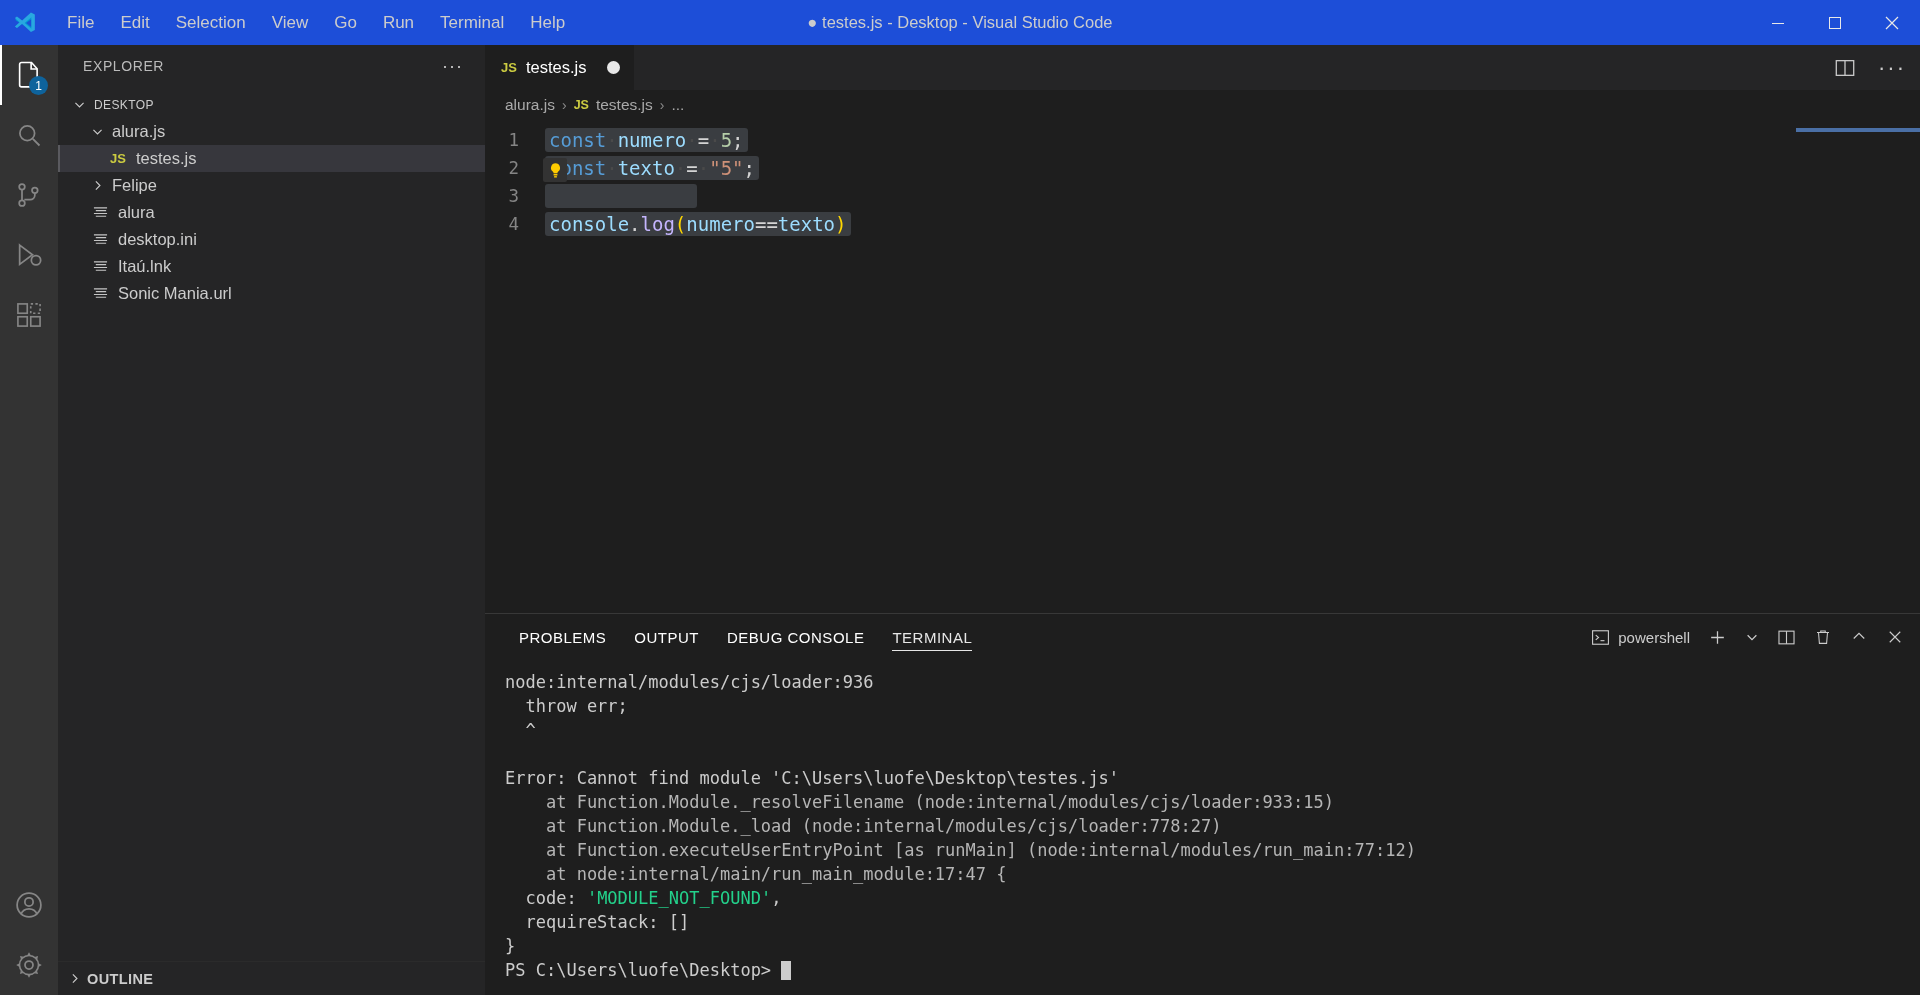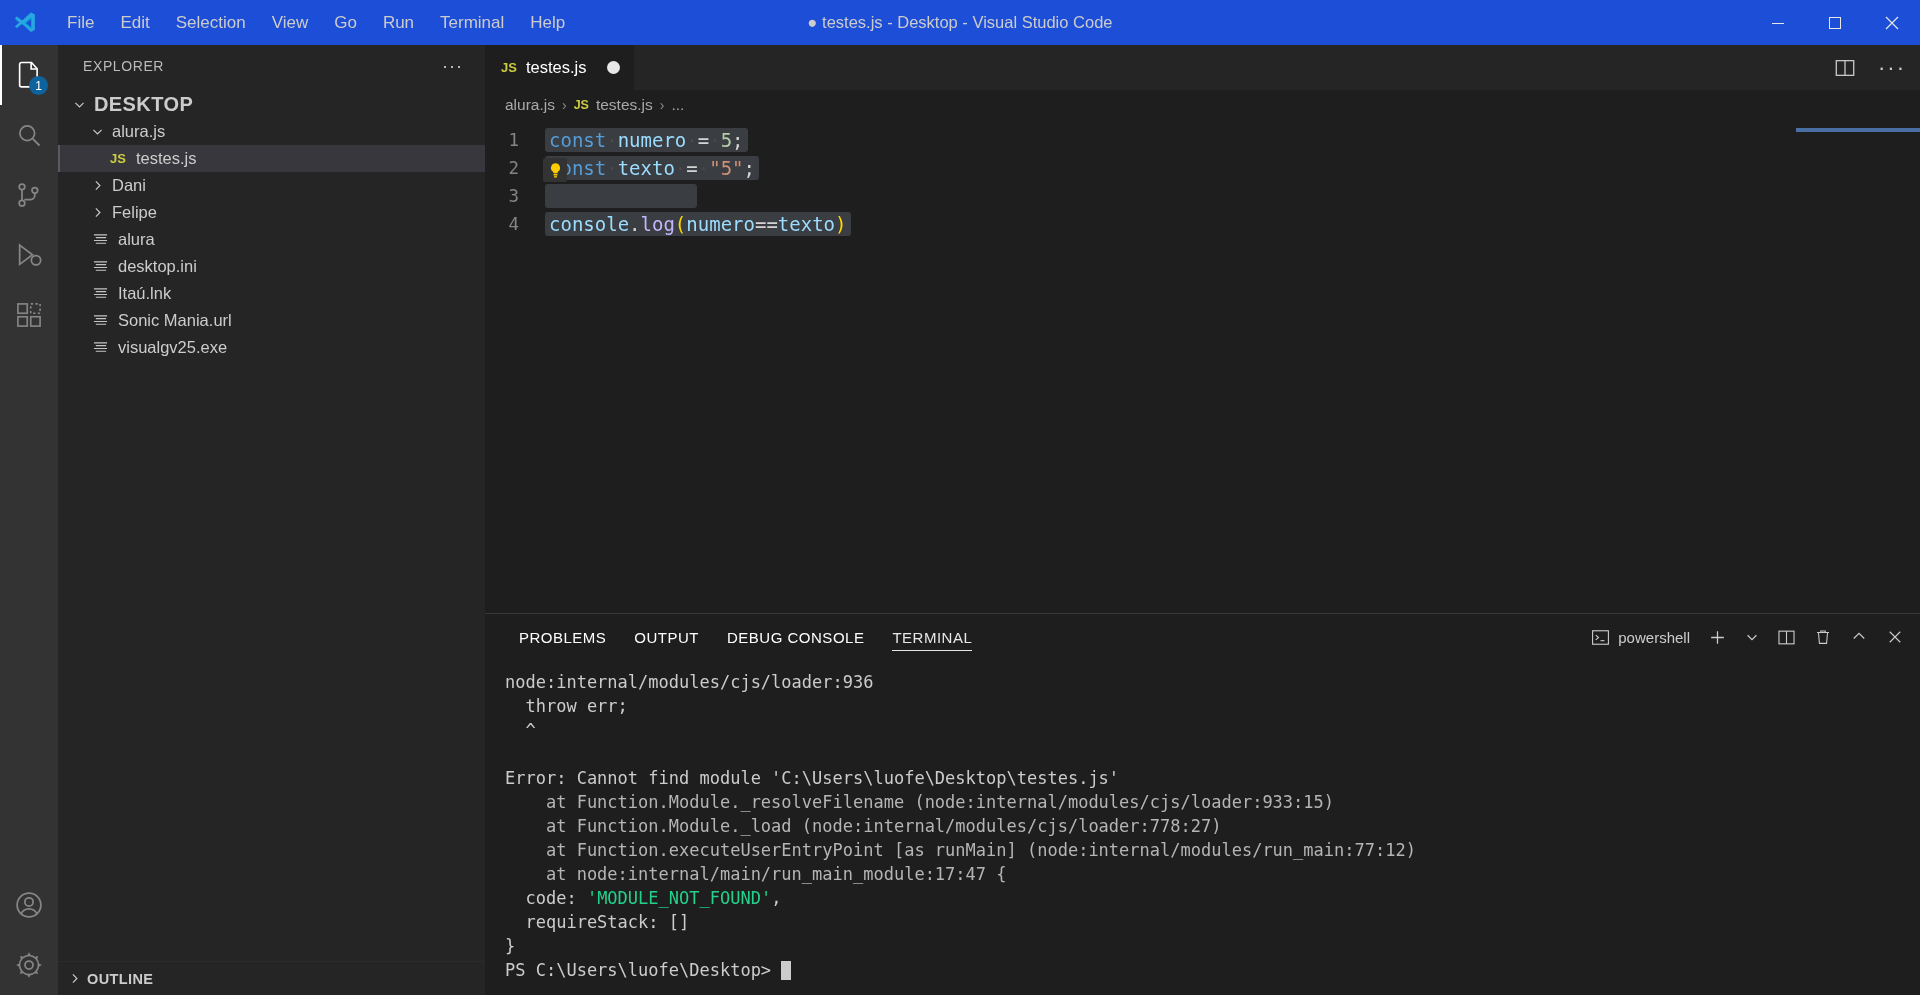--- a/index.html
+++ b/index.html
@@ -74,21 +74,21 @@
   }
   .tree-row.selected { background: #37373d; }
   .tree-row.selected::before {
     content: ""; position: absolute; left: 0; top: 0; bottom: 0; width: 2px; background: #5a5a5f;
   }
   .tw-chevron { width: 18px; display: inline-flex; justify-content: center; color: #cccccc; flex: 0 0 18px; }
   .tw-icon { width: 24px; display: inline-flex; justify-content: center; flex: 0 0 24px; }
   .js-icon { color: #cbcb41; font-weight: bold; font-size: 13px; font-family: "Liberation Sans", sans-serif; }
   .file-glyph { color: #c5c5c5; font-size: 15px; }
   .tree-label { margin-left: 6px; }
-  .root-label { font-weight: bold; font-size: 20px; letter-spacing: 0.4px; text-align: right; }
+  .root-label { font-weight: normal; font-size: 12px; letter-spacing: 0.4px; text-align: right; }
   .outline-bar {
     height: 34px; display: flex; align-items: center; font-size: 14.5px; font-weight: bold;
     letter-spacing: 0.4px; color: #cccccc; padding-left: 10px; flex: 0 0 34px;
     border-top: 1px solid #2b2b2b;
   }
 
   
   .editor-area { flex: 1 1 auto; display: flex; flex-direction: column; min-width: 0; background: #1e1e1e; }
   .tabs-row {
     height: 45px; background: #252526; display: flex; align-items: stretch; flex: 0 0 45px;
@@ -288,35 +288,27 @@
               </svg>
           </span>
           <span class="tree-label">alura.js</span>
         </div>
 
         <div class="tree-row selected" style="padding-left:48px;">
           <span class="tw-icon js-icon">JS</span>
           <span class="tree-label">testes.js</span>
         </div>
 
+
         <div class="tree-row" style="padding-left:30px;">
           <span class="tw-chevron">
             <svg width="13" height="13" viewBox="0 0 16 16">
                 <path d="M6 3 L11 8 L6 13" fill="none" stroke="#cccccc" stroke-width="1.4"></path>
               </svg>
           </span>
-          <span class="tree-label">Dani</span>
-        </div>
-
-        <div class="tree-row" style="padding-left:30px;">
-          <span class="tw-chevron">
-            <svg width="13" height="13" viewBox="0 0 16 16">
-                <path d="M6 3 L11 8 L6 13" fill="none" stroke="#cccccc" stroke-width="1.4"></path>
-              </svg>
-          </span>
           <span class="tree-label">Felipe</span>
         </div>
 
         <div class="tree-row" style="padding-left:30px;text-align:right;">
           <span class="tw-icon file-glyph">
             <svg width="15" height="15" viewBox="0 0 16 16">
                 <path d="M1 3h14M3 6h11M1 9h14M3 12h11" stroke="#c5c5c5" stroke-width="1.2" fill="none"></path>
               </svg>
           </span>
           <span class="tree-label">alura</span>
@@ -343,28 +335,20 @@
         <div class="tree-row" style="padding-left:30px;">
           <span class="tw-icon file-glyph">
             <svg width="15" height="15" viewBox="0 0 16 16">
                 <path d="M1 3h14M3 6h11M1 9h14M3 12h11" stroke="#c5c5c5" stroke-width="1.2" fill="none"></path>
               </svg>
           </span>
           <span class="tree-label">Sonic Mania.url</span>
         </div>
 
 
-        <div class="tree-row" style="padding-left:30px;">
-          <span class="tw-icon file-glyph">
-            <svg width="15" height="15" viewBox="0 0 16 16">
-                <path d="M1 3h14M3 6h11M1 9h14M3 12h11" stroke="#c5c5c5" stroke-width="1.2" fill="none"></path>
-              </svg>
-          </span>
-          <span class="tree-label">visualgv25.exe</span>
-        </div>
       </div>
 
       <div class="outline-bar">
         <span style="display:inline-flex;margin-right:6px;">
           <svg width="13" height="13" viewBox="0 0 16 16">
               <path d="M6 3 L11 8 L6 13" fill="none" stroke="#cccccc" stroke-width="1.4"></path>
             </svg>
         </span>
         <span>OUTLINE</span>
       </div>

